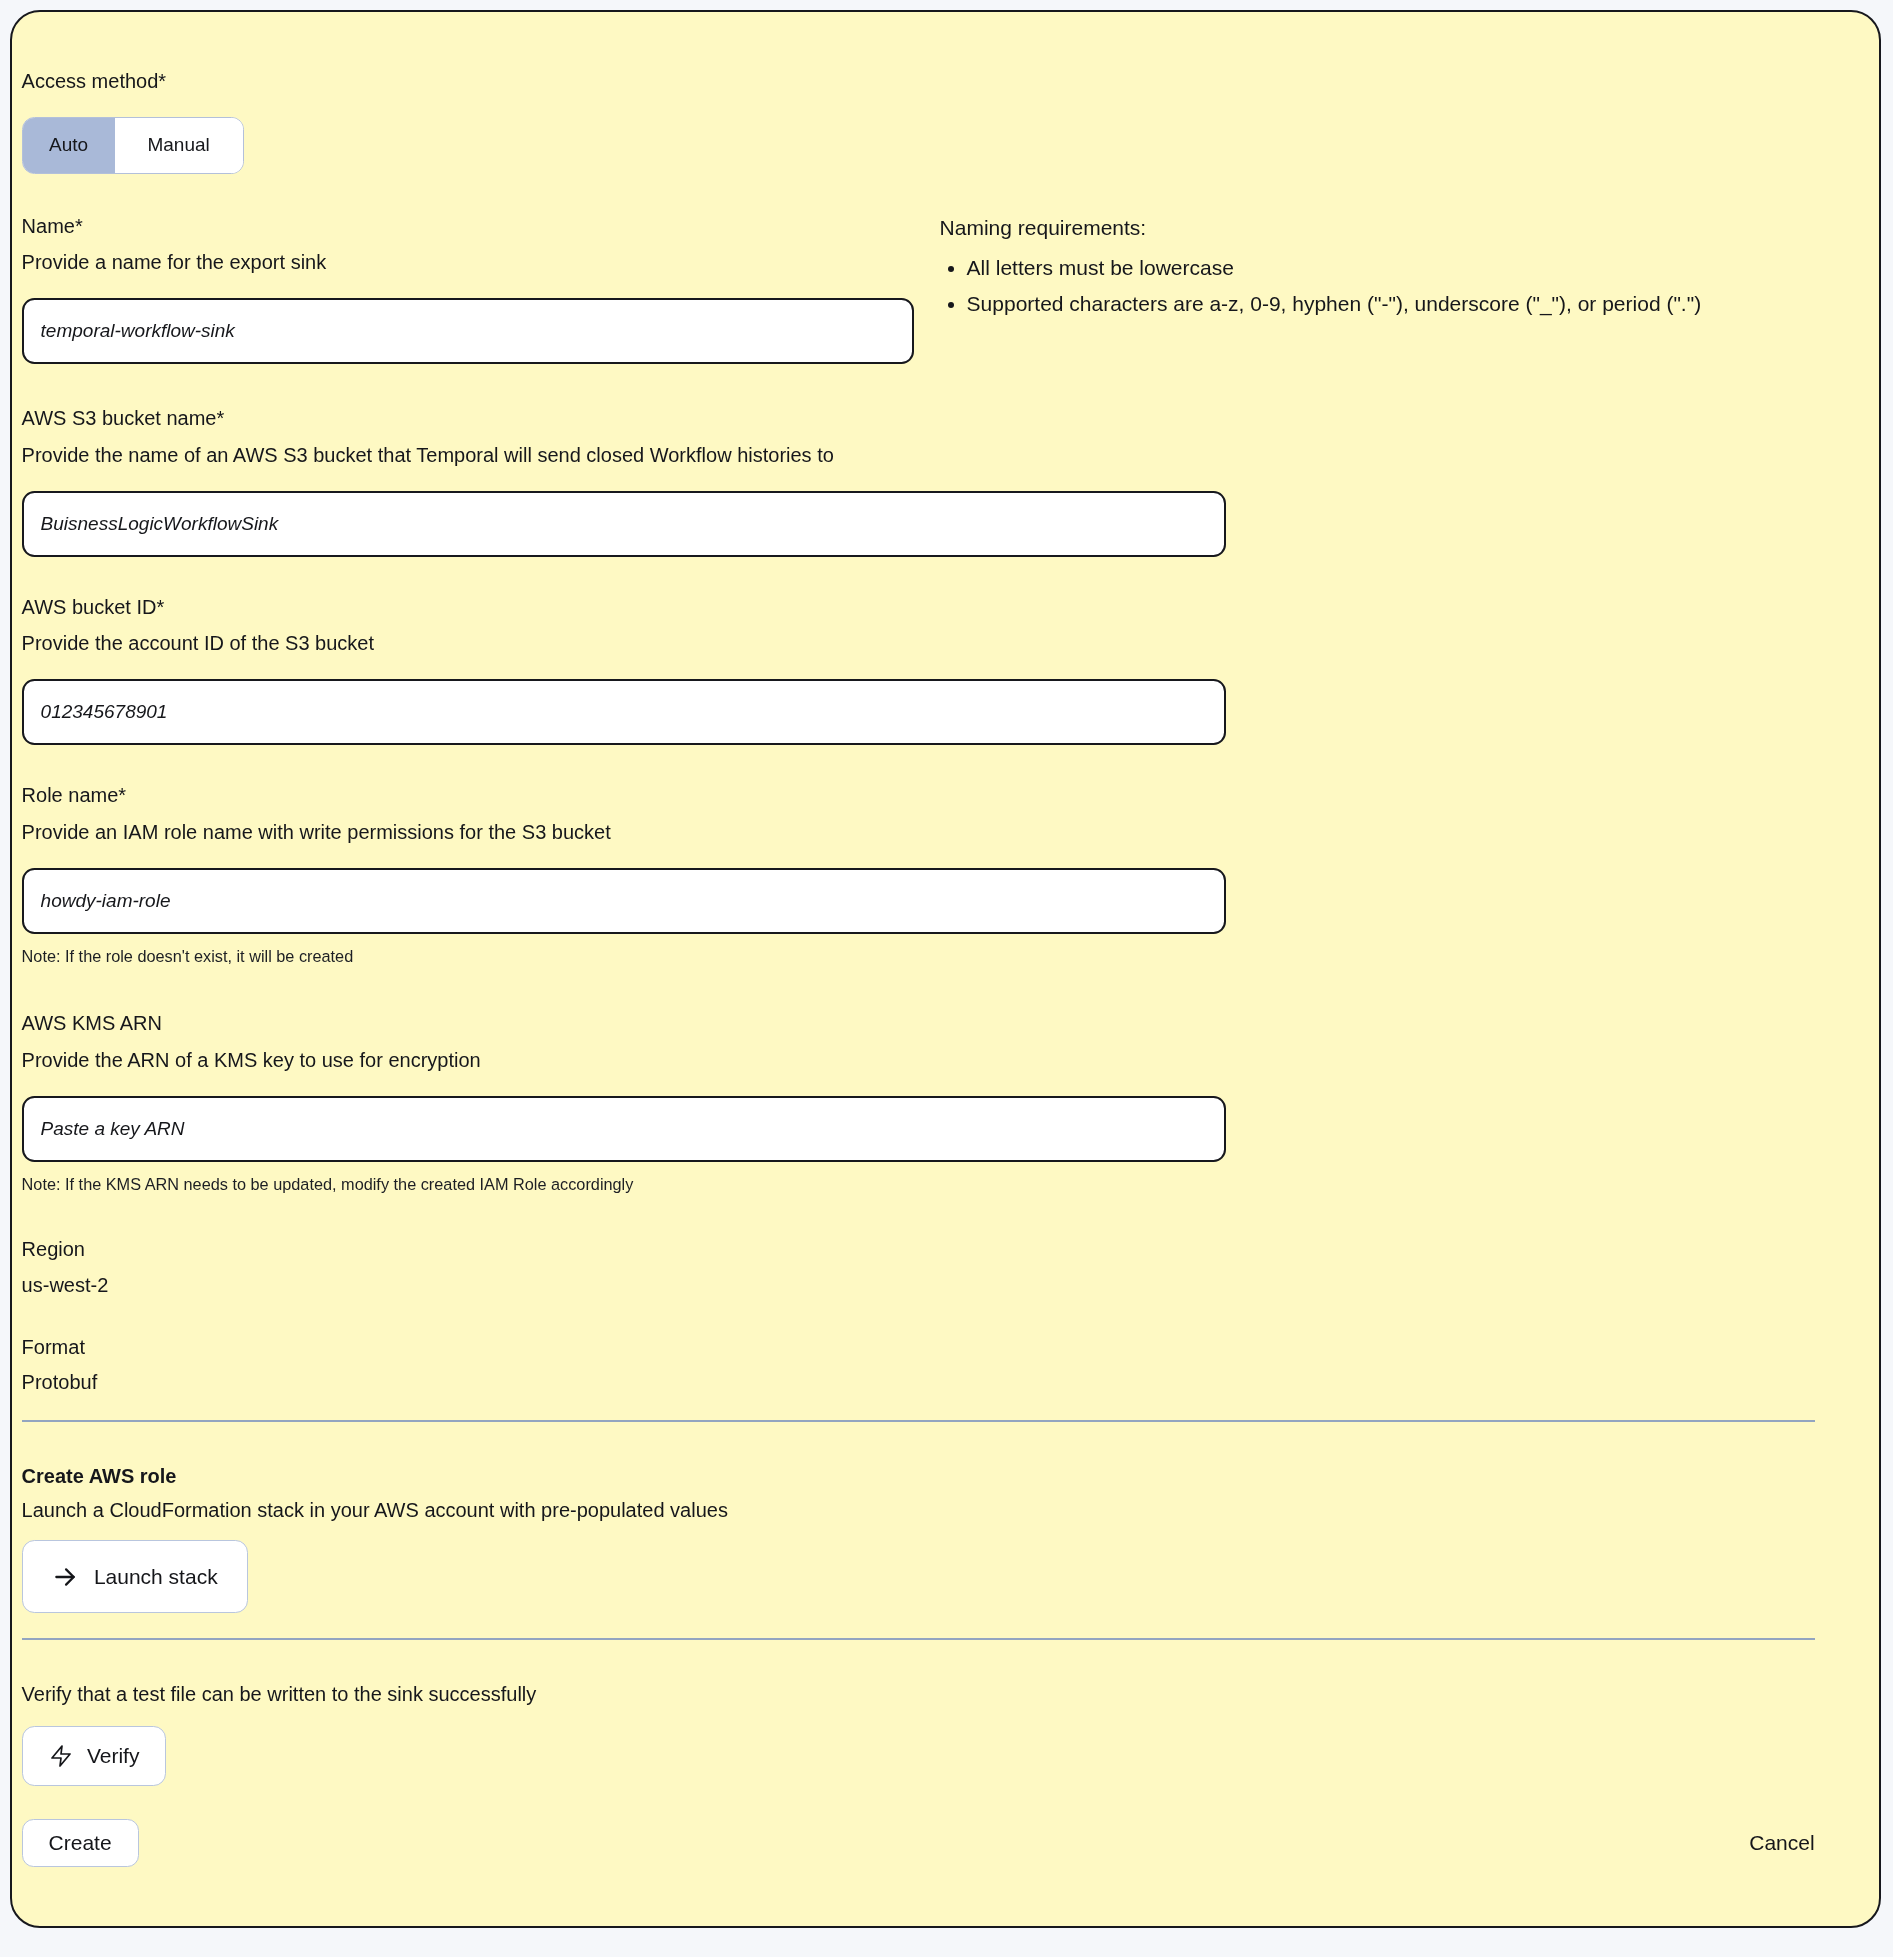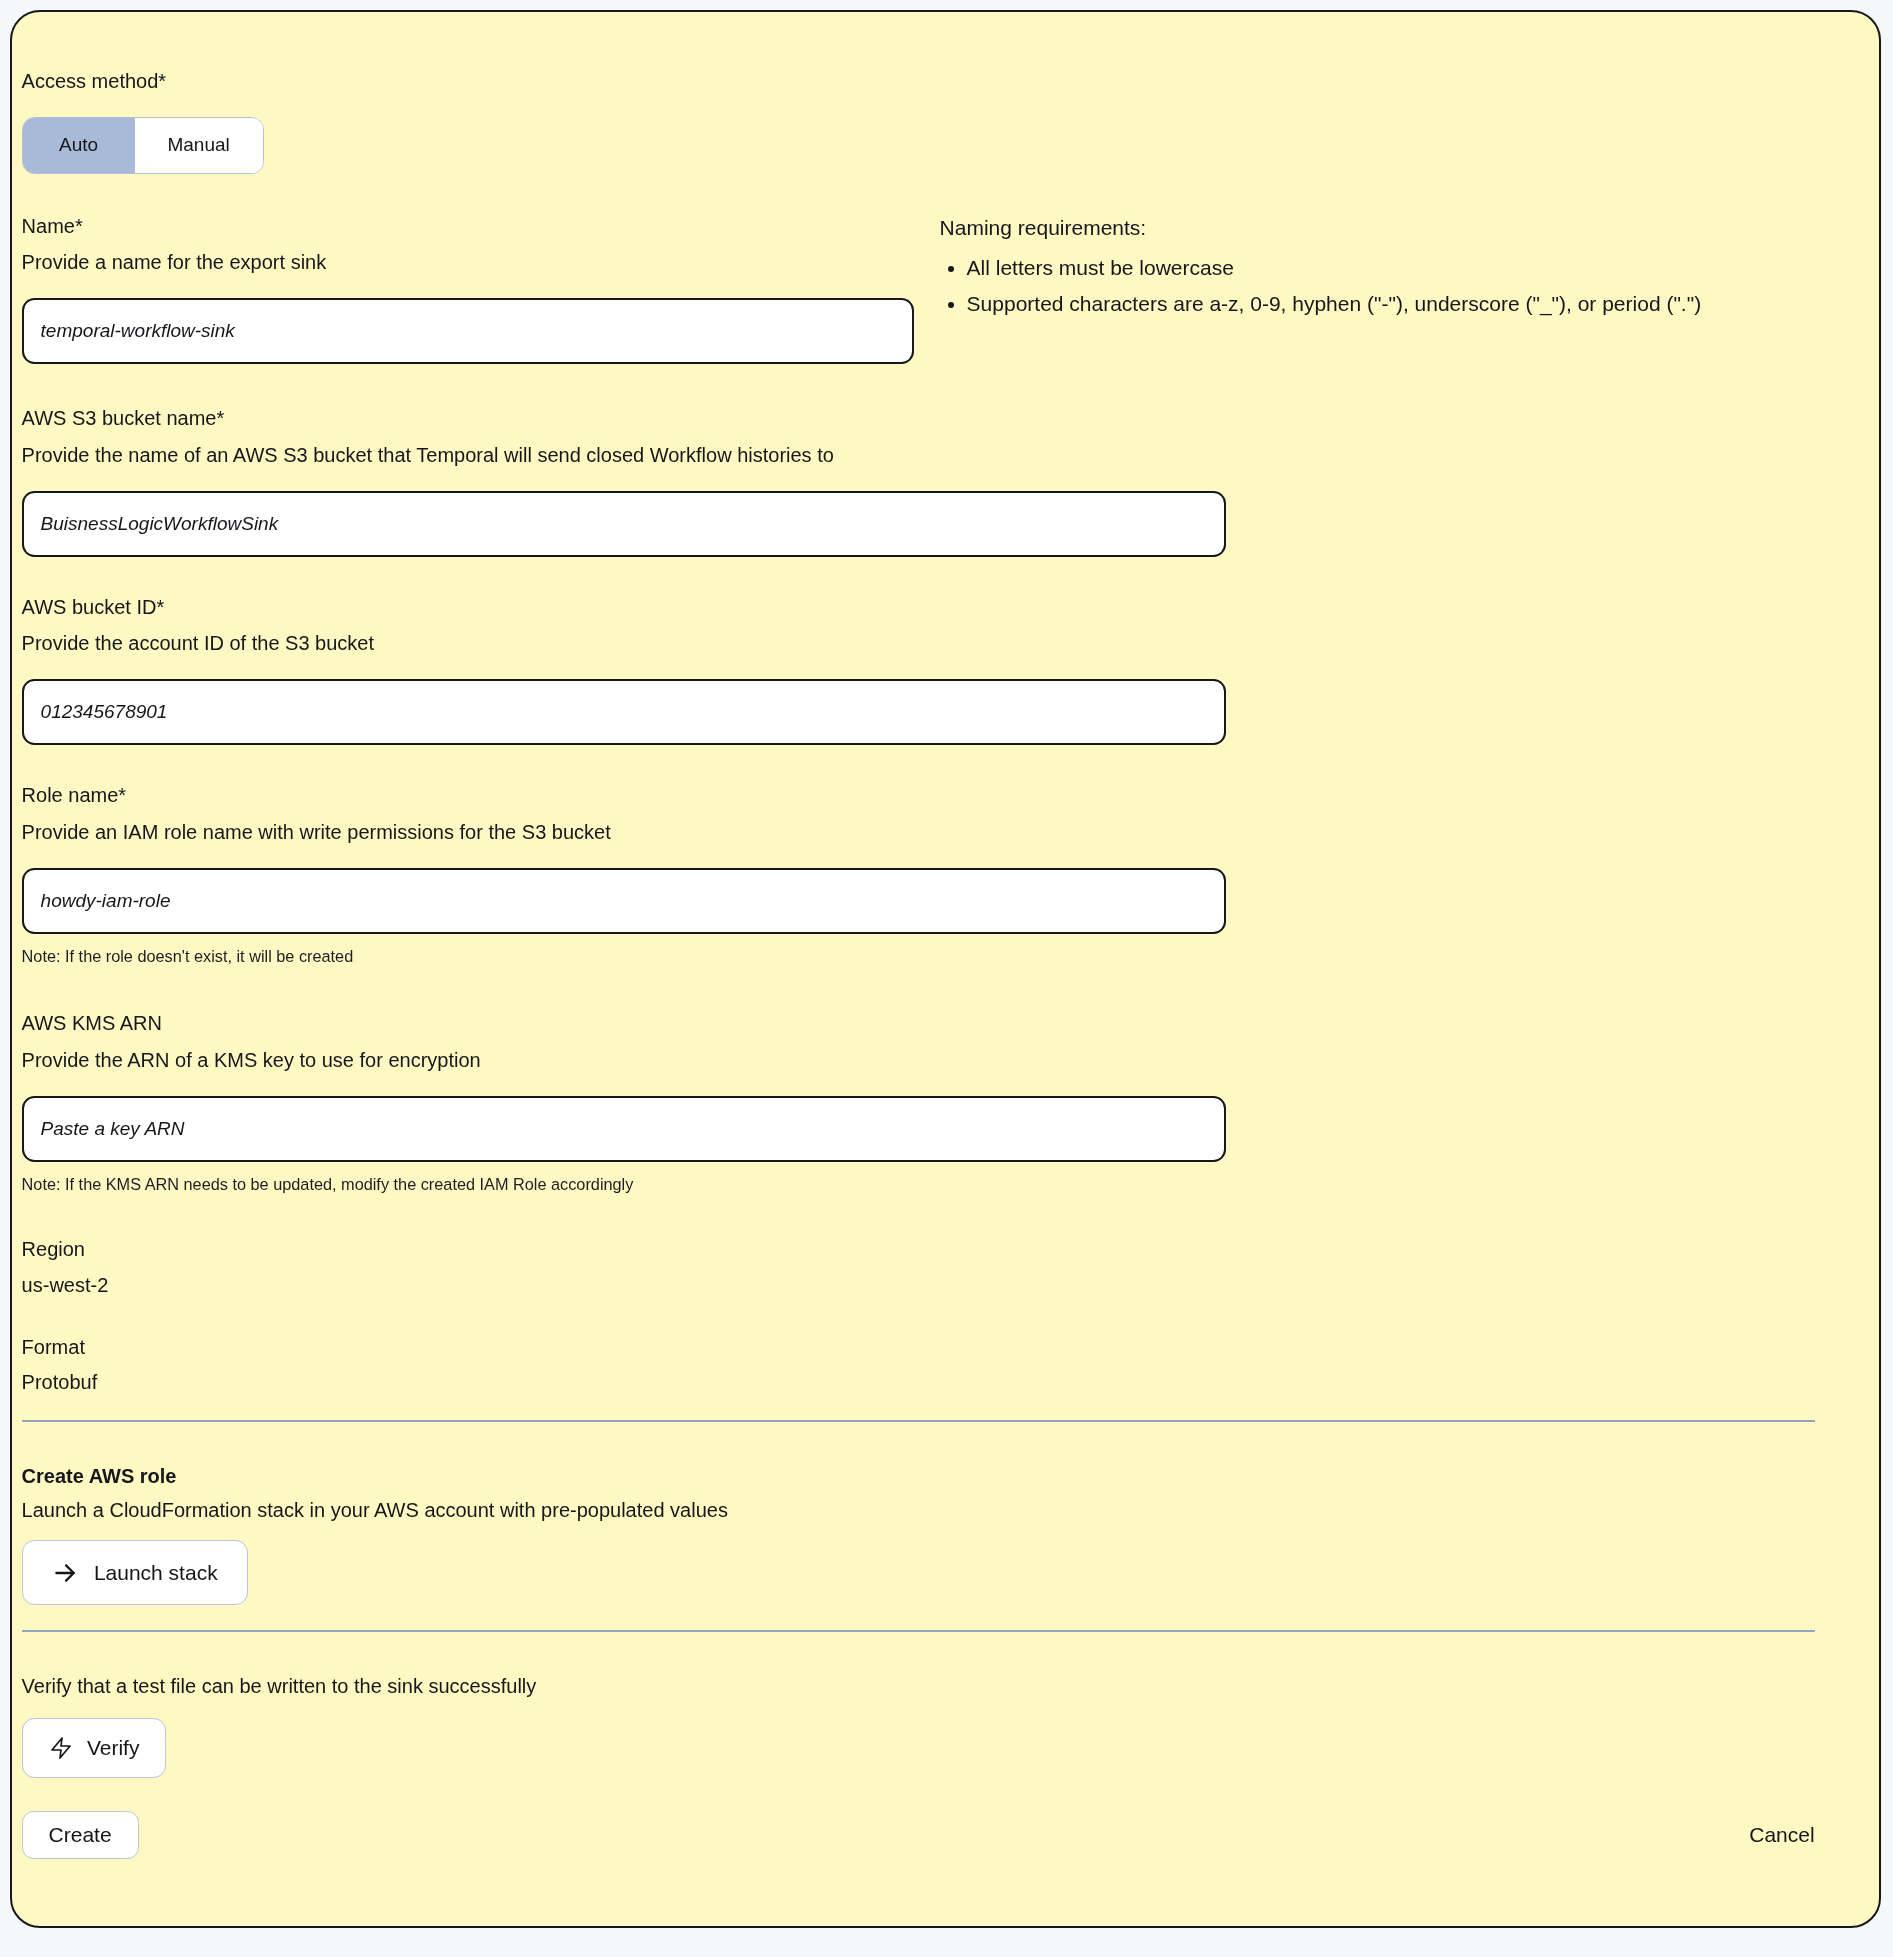--- a/index.html
+++ b/index.html
@@ -40,21 +40,21 @@
     overflow: hidden;
     background: #fff;
   }
   .toggle .seg {
     height: 55px;
     display: flex; align-items: center; justify-content: center;
     font-size: 19px;
     cursor: pointer;
     background: #fff;
   }
-  .toggle .seg.seg-auto { width: 112px; }
+  .toggle .seg.seg-auto { width: 92px; }
   .toggle .seg.seg-manual { width: 128px; }
   .toggle .seg.selected { background: #a9b9d8; }
 
   
   input.text-input {
     display: block;
     height: 66px;
     border: 2.4px solid #17181d;
     border-radius: 12.4px;
     padding: 0 17px;
@@ -83,21 +83,21 @@
   .btn-outline {
     display: inline-flex; align-items: center; justify-content: center;
     border: 1.9px solid #b9c6de;
     border-radius: 12.4px;
     background: #fff;
     font-size: 21px;
     font-family: inherit;
     color: #15161a;
     cursor: pointer;
   }
-  .btn-launch { height: 65px; padding: 0 29px; gap: 16.3px; }
+  .btn-launch { height: 73px; padding: 0 29px; gap: 16.3px; }
   .btn-verify { height: 60px; padding: 0 26px; gap: 14.3px; }
   .btn-create { height: 48px; padding: 0 26px; border-radius: 11.5px; }
   .icon { display: inline-flex; align-items: center; justify-content: center; }
 
   .footer-row {
     display: flex; justify-content: space-between; align-items: center;
   }
   .cancel-link { font-size: 21px; color: #15161a; cursor: pointer; }
 </style>
 </head>

